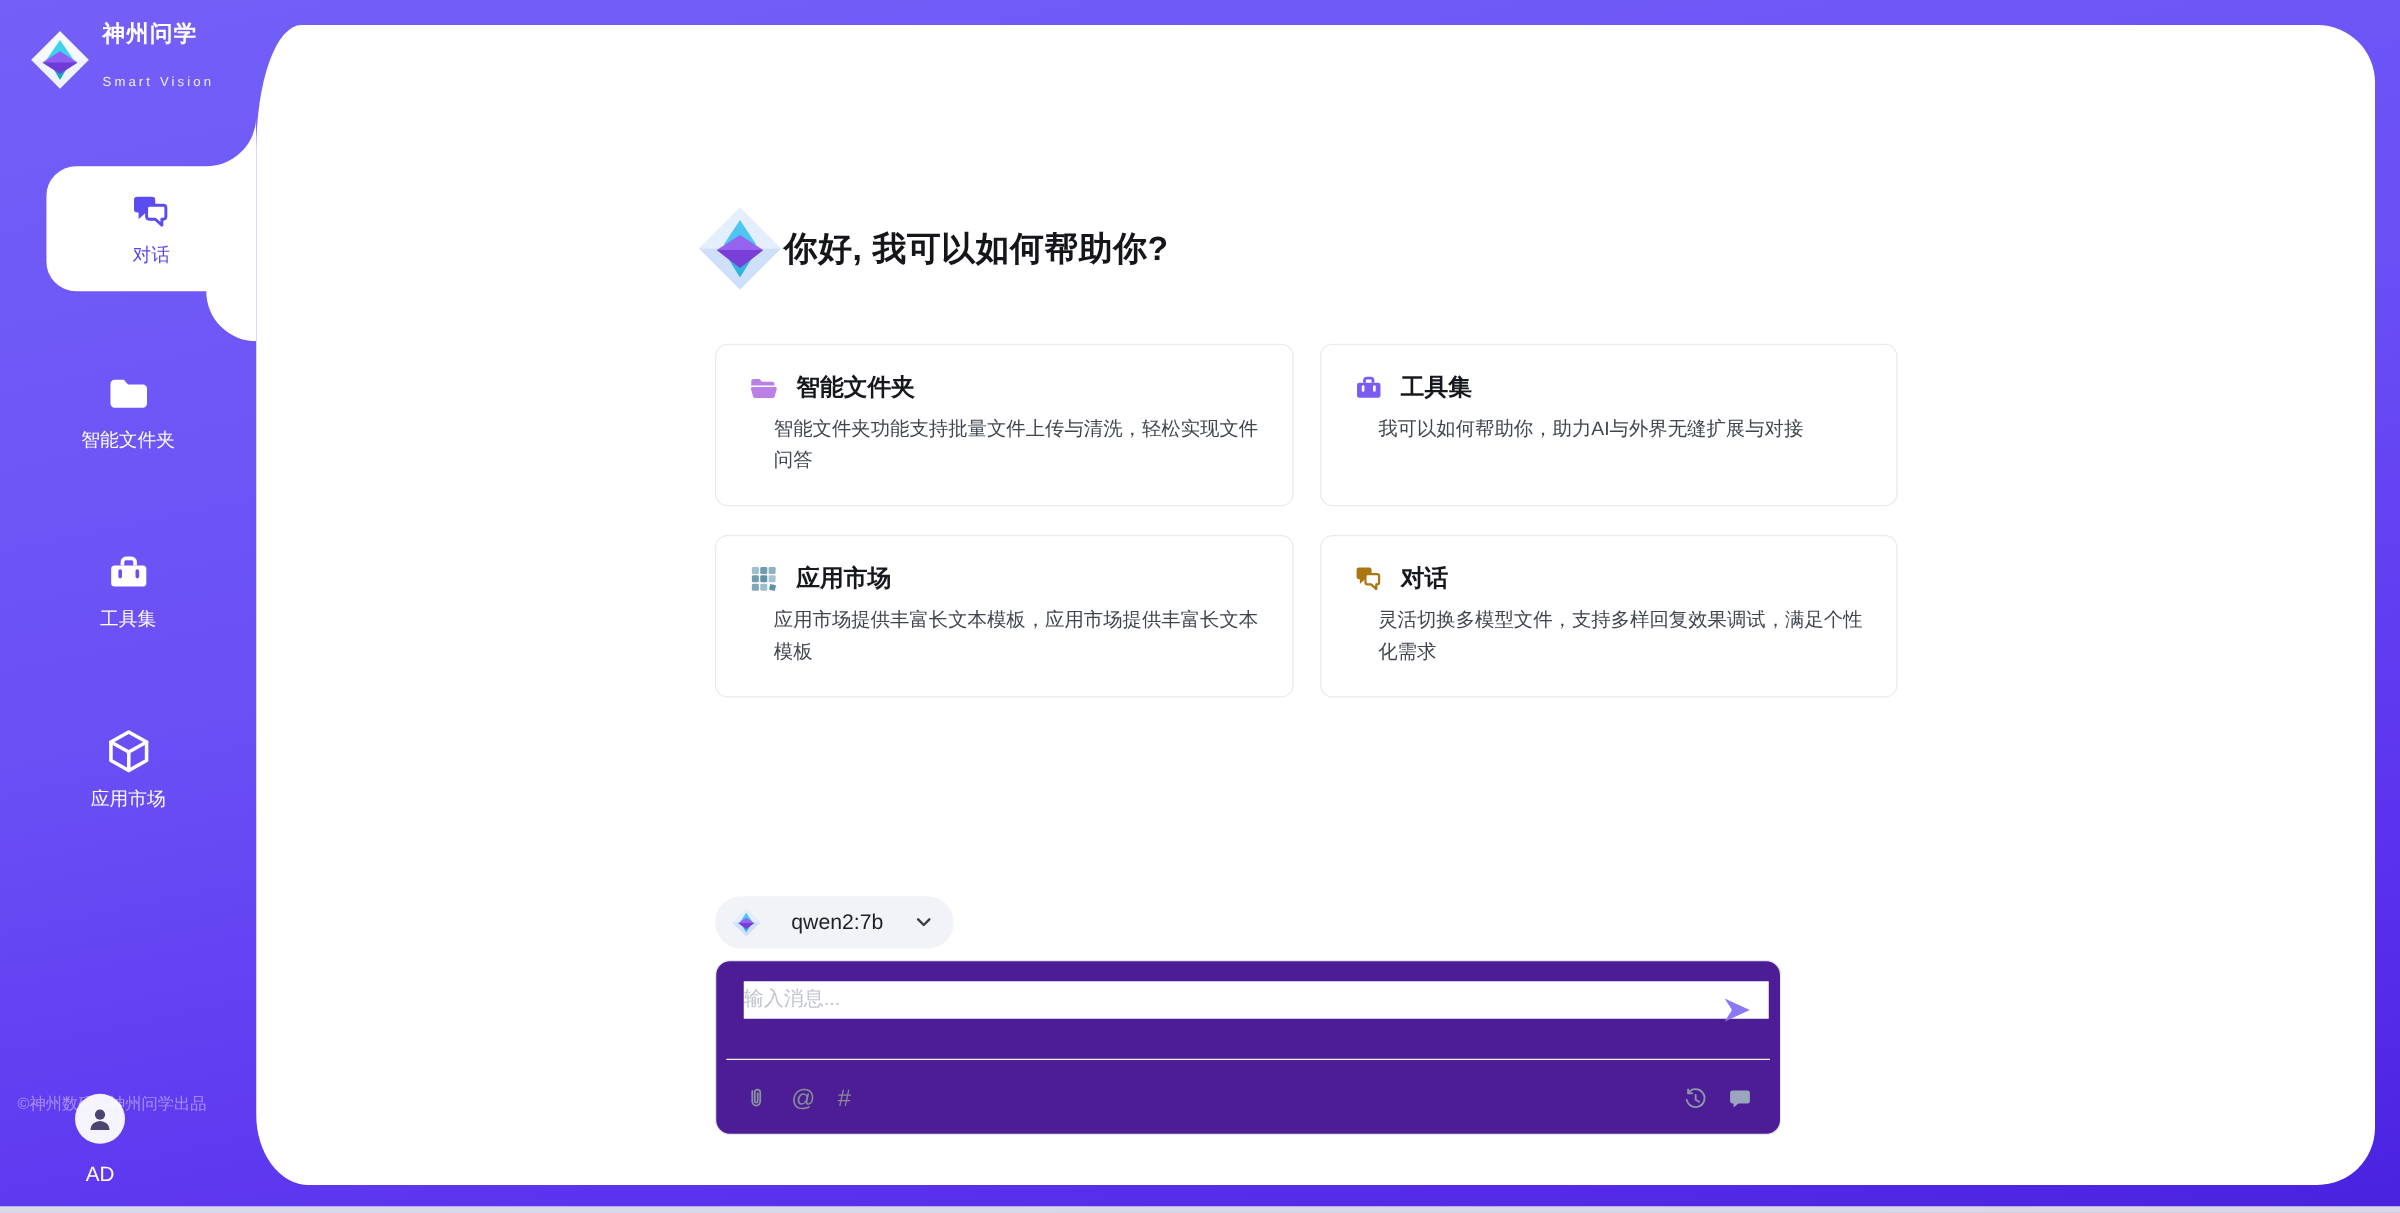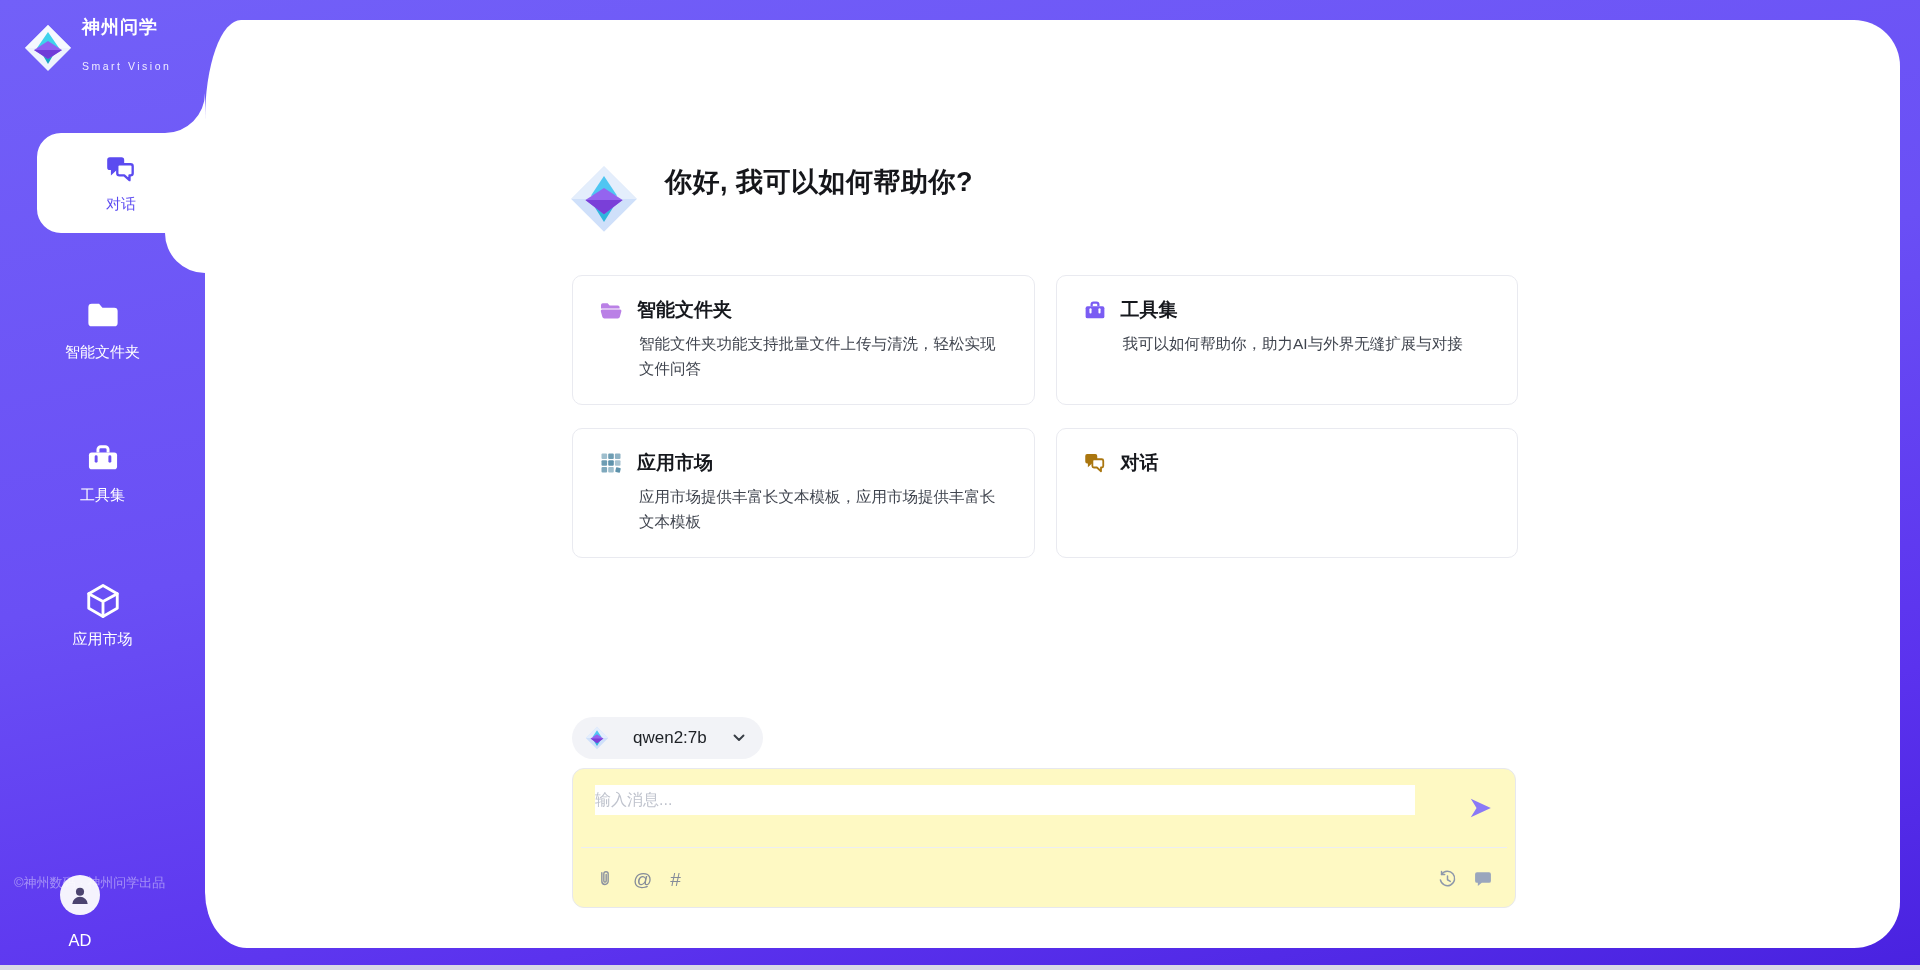--- a/index.html
+++ b/index.html
@@ -26,39 +26,39 @@
   .nav-item { position:absolute; left:0; width:205px; display:flex; flex-direction:column; align-items:center; gap:10px; cursor:pointer; }
   .nav-item .lbl { color:#ffffff; font-size:15px; }
   .nav-folder { top:297px; } .nav-tool { top:440px; } .nav-market { top:582px; } .nav-settings { top:729px; }
 
   .user-row { position:absolute; left:60px; top:875px; display:flex; align-items:center; gap:16px;flex-direction:column; }
   .avatar { width:40px; height:40px; border-radius:50%; background:#f5f3fd; display:flex; align-items:center; justify-content:center; }
   .user-name { color:#fff; font-size:16.5px; }
   .side-footer { position:absolute; left:14px; top:874px; color:rgba(255,255,255,0.42); font-size:13px; }
 
   
-  .greeting { position:absolute; left:364px; top:144px; display:flex; align-items:flex-start; gap:26px; }
+  .greeting { position:absolute; left:352px; top:144px; display:flex; align-items:center; }
   .greeting h1 { font-size:27px; font-weight:700; color:#15161a; letter-spacing:0.5px; }
 
   
   .cards { position:absolute; left:367px; top:255px; width:946px; display:grid;
            grid-template-columns:1fr 1fr; gap:23px 21px; }
   .card { height:130px; background:#fff; border:1px solid #e9eaf0; border-radius:10px;
           padding:21px 26px; cursor:pointer; }
   .card-head { display:flex; align-items:center; gap:14px; }
   .card-head .ttl { font-size:19px; font-weight:700; color:#16181d; }
-  .card .desc { margin-top:9px; margin-left:40px; font-size:15.5px; color:#40454f; line-height:1.6; }
+  .card .desc { margin-top:9px; margin-left:20px; font-size:15.5px; color:#40454f; line-height:1.6; }
 
   
   .model-pill { position:absolute; left:367px; top:697px; height:42px; border-radius:21px; background:#f2f3f7;
                 display:inline-flex; align-items:center; gap:24px; padding:0 16px 0 13px; cursor:pointer; }
   .model-pill .val { font-size:17px; color:#1d2025; font-weight:500; }
 
   
-  .composer { position:absolute; left:367px; top:748px; width:944px; height:140px; background:#fef9c3;
+  .composer { position:absolute; left:367px; top:748px; width:853px; height:140px; background:#4c1d95;
               border:1px solid #e7e8ee; border-radius:12px; }
   .composer input { position:absolute; left:22px; top:16px; width:820px; height:30px; border:none; outline:none;
                     font-size:16px; color:#333; font-family:inherit; }
   .composer input::placeholder { color:#bfc3cd; }
   .send-btn { position:absolute; right:22px; top:26px; width:26px; height:26px; cursor:pointer; }
   .composer .divider { position:absolute; left:8px; right:8px; top:78px; border-top:1px solid #edeef3; }
   .composer .toolbar { position:absolute; left:22px; right:22px; top:92px; height:36px;
                        display:flex; align-items:center; justify-content:space-between; }
   .tb-group { display:flex; align-items:center; gap:18px; }
   .tb-ico { display:flex; align-items:center; justify-content:center; cursor:pointer; }
@@ -198,20 +198,21 @@
       </div>
 
       <div class="card">
         <div class="card-head">
           <svg width="24" height="24" viewBox="0 0 32 32">
             <path d="M5.5 4 H16.5 A2.5 2.5 0 0 1 19 6.5 V14 A2.5 2.5 0 0 1 16.5 16.5 H12 L6.5 21.5 V16.5 H5.5 A2.5 2.5 0 0 1 3 14 V6.5 A2.5 2.5 0 0 1 5.5 4 Z" fill="#aa760f"></path>
             <path d="M14.5 11 H25 A2 2 0 0 1 27 13 V20 A2 2 0 0 1 25 22 H24 V27 L18.5 22 H14.5 A2 2 0 0 1 12.5 20 V13 A2 2 0 0 1 14.5 11 Z" fill="#ffffff" stroke="#aa760f" stroke-width="2.4" stroke-linejoin="round"></path>
           </svg>
           <span class="ttl">对话</span>
         </div>
+        <div class="desc">灵活切换多模型文件，支持多样回复效果调试，满足个性化需求</div>
       </div>
 
     </div>
 
     <div class="model-pill">
       <svg width="24" height="24" viewBox="0 0 64 64">
         <polygon points="32,2 62,32 32,62 2,32" fill="#cfe0fa"></polygon>
         <polygon points="32,2 62,32 2,32" fill="#e4eefc"></polygon>
         <polygon points="32,11 44,29 20,29" fill="#4fc6f2"></polygon>
         <polygon points="22,37 42,37 32,53" fill="#2fb6dd"></polygon>

